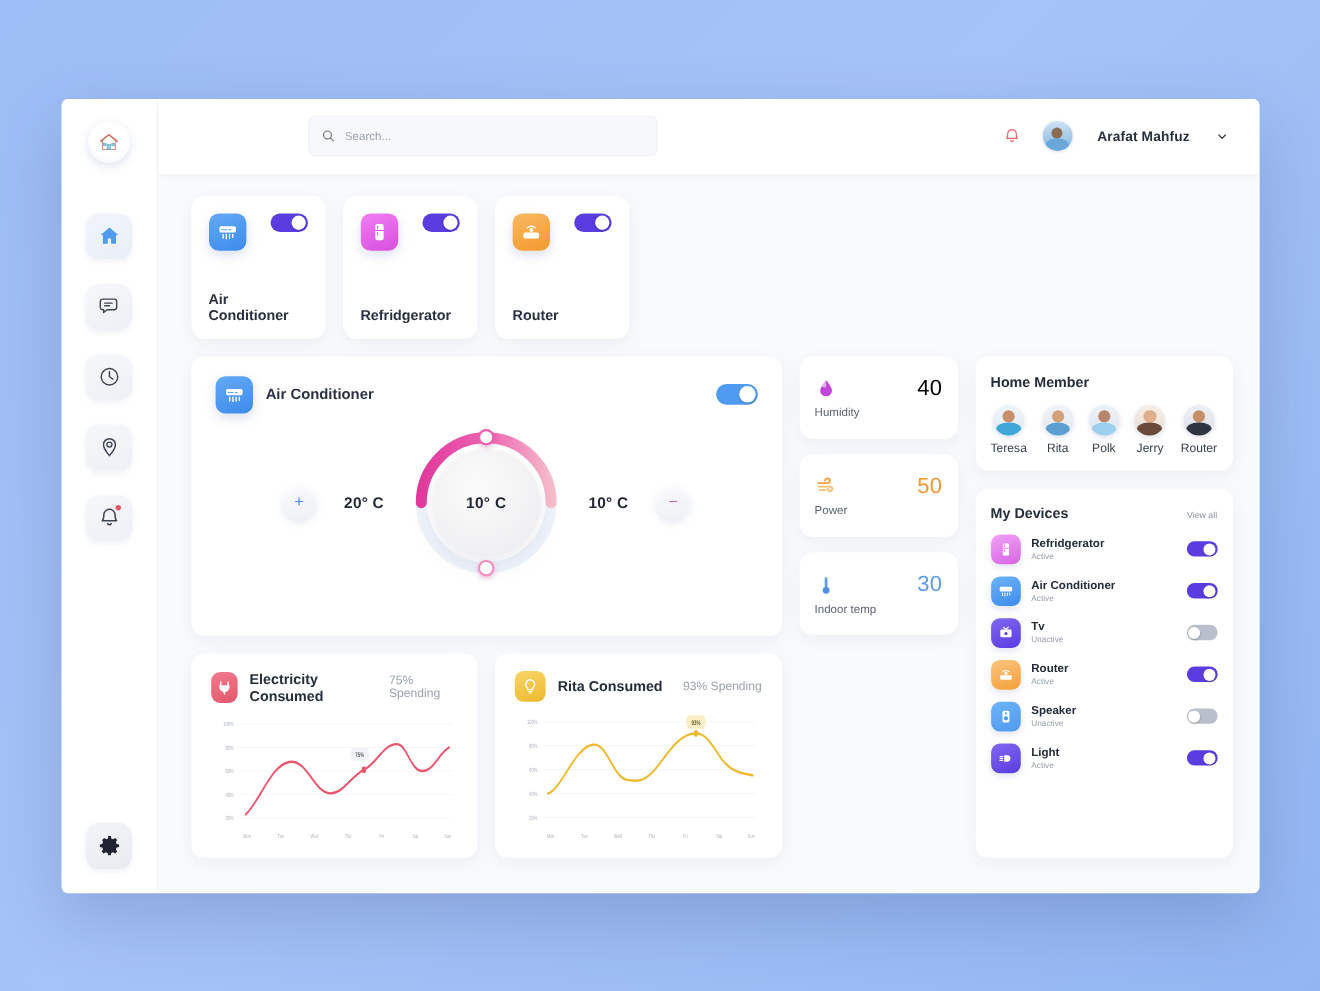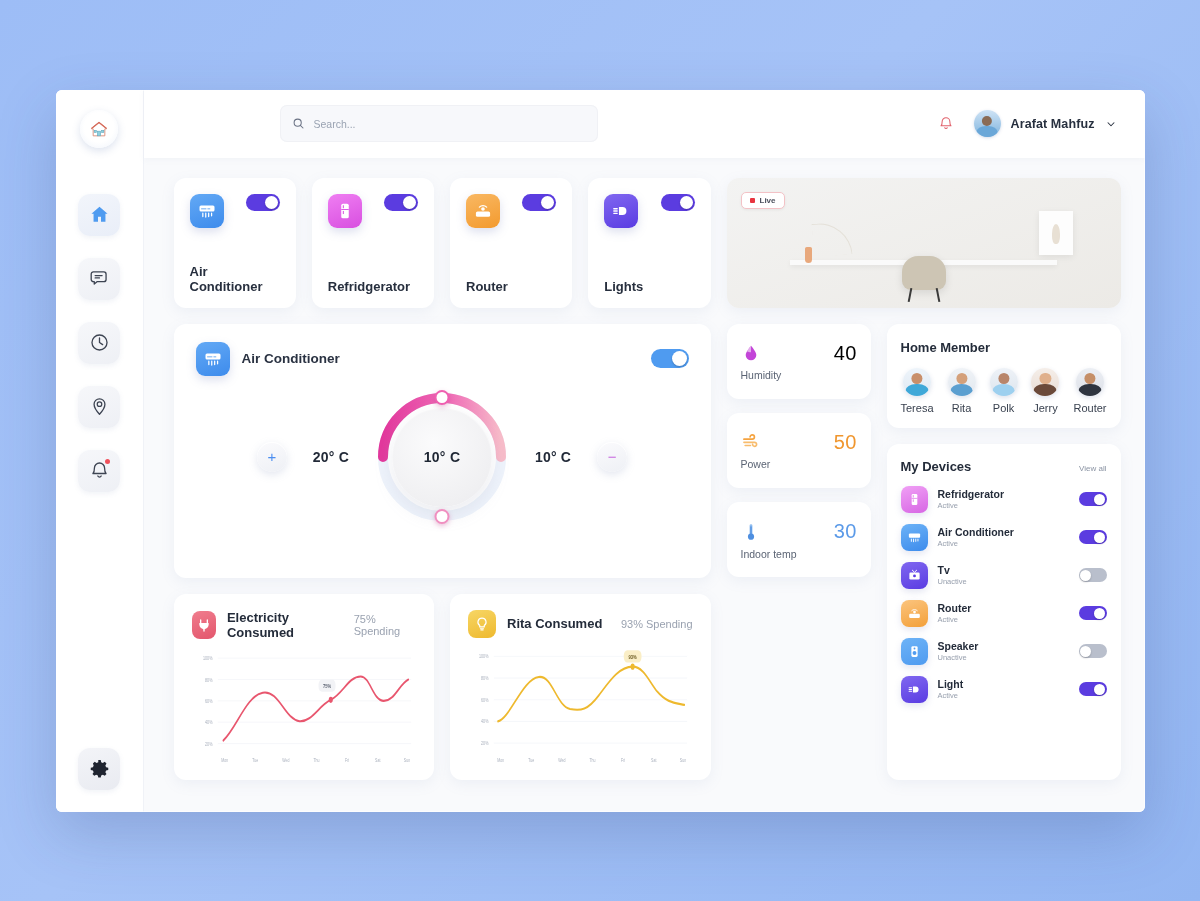--- a/index.html
+++ b/index.html
@@ -78,21 +78,21 @@
   }
   .search-wrap svg { width: 13px; height: 13px; flex: none; }
   .search-input {
     border: 0; outline: 0; background: transparent;
     font-family: inherit; font-size: 10.5px; color: #4a5568; width: 100%;
   }
   .search-input::placeholder { color: #9aa3b2; }
   .top-right { margin-left: auto; display: flex; align-items: center; gap: 17px; }
   .bell-btn { width: 22px; height: 22px; display: flex; align-items: center; justify-content: center; cursor: pointer; position: relative; }
   .bell-btn svg { width: 16px; height: 17px; }
-  .user-chip { display: flex; align-items: center; gap: 10px; cursor: pointer; }
+  .user-chip { display: flex; align-items: center; gap: 23px; cursor: pointer; }
   .avatar {
     width: 27px; height: 27px; border-radius: 50%;
     background: linear-gradient(180deg,#cfe3f5 0%, #7fb4de 100%);
     position: relative; overflow: hidden; flex: none;
     box-shadow: 0 1px 3px rgba(80,110,170,.25);
   }
   .avatar .head { position: absolute; left: 50%; top: 21%; transform: translateX(-50%); width: 38%; height: 38%; border-radius: 50%; background: #8a6b55; }
   .avatar .body { position: absolute; left: 50%; bottom: -6%; transform: translateX(-50%); width: 78%; height: 48%; border-radius: 45% 45% 0 0; background: #6aa7d8; }
   .user-name { font-size: 12.5px; font-weight: 700; color: #27303f; letter-spacing: .1px; }
   .caret { width: 12px; height: 12px; }
@@ -395,50 +395,21 @@
               <rect x="3.5" y="12.5" width="17" height="6.5" rx="2" fill="#fff"></rect>
               <circle cx="12" cy="9.6" r="2.2" fill="#fff"></circle>
               <path d="M7.6 7.4a6.2 6.2 0 0 1 8.8 0" fill="none" stroke="#fff" stroke-width="1.5" stroke-linecap="round"></path>
             </svg>
           </div>
           <div class="toggle on"></div>
         </div>
         <div class="qcard-name">Router</div>
       </div>
 
-      <div class="card qcard">
-        <div class="qcard-top">
-          <div class="dev-icon" style="background:linear-gradient(160deg,#8067f0,#5a3ce2)">
-            <svg viewBox="0 0 24 24">
-              <path d="M9.5 7.2h4.2a4.8 4.8 0 0 1 0 9.6H9.5z" fill="#fff"></path>
-              <path d="M3.4 9.2h4M3.4 12h4M3.4 14.8h4" stroke="#fff" stroke-width="1.7" stroke-linecap="round"></path>
-            </svg>
-          </div>
-          <div class="toggle on"></div>
-        </div>
-        <div class="qcard-name">Lights</div>
-      </div>
-
-      <div class="live-card">
-        <div class="room">
-          <div class="frame"></div>
-          <div class="branch"></div>
-          <div class="desk"></div>
-          <div class="vase"></div>
-          <div class="chair">
-            <div class="chair-back"></div>
-            <div class="chair-leg l"></div>
-            <div class="chair-leg r"></div>
-          </div>
-        </div>
-        <div class="live-badge">
-          <span class="live-dot"></span>
-          <span>Live</span>
-        </div>
-      </div>
+
 
       <div class="card ac-card">
         <div class="ac-head">
           <div class="dev-icon" style="background:linear-gradient(160deg,#63a9f5,#3d8bec)">
             <svg viewBox="0 0 24 24">
               <rect x="3" y="5.5" width="18" height="7" rx="1.8" fill="#fff"></rect>
               <path d="M5.4 9.4h5.4M13 9.4h2.4" stroke="#4f9bf0" stroke-width="1" stroke-linecap="round"></path>
               <path d="M7 14.6v4M10.5 14.6v4.6M14 14.6v4M17.5 14.6v3.2" stroke="#fff" stroke-width="1.5" stroke-linecap="round"></path>
             </svg>
           </div>

